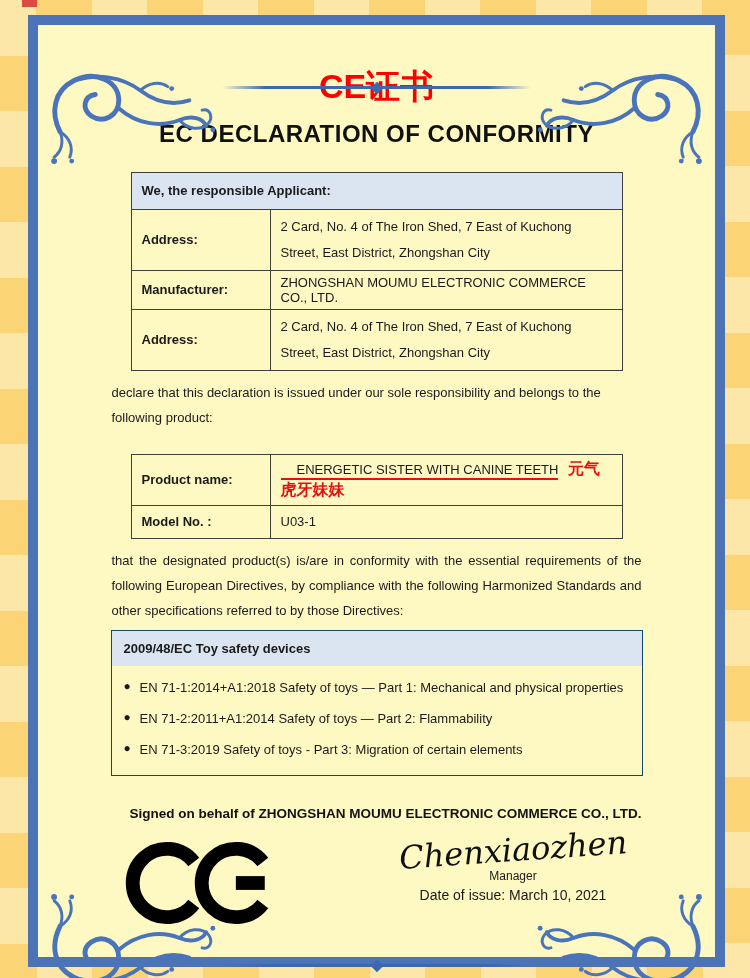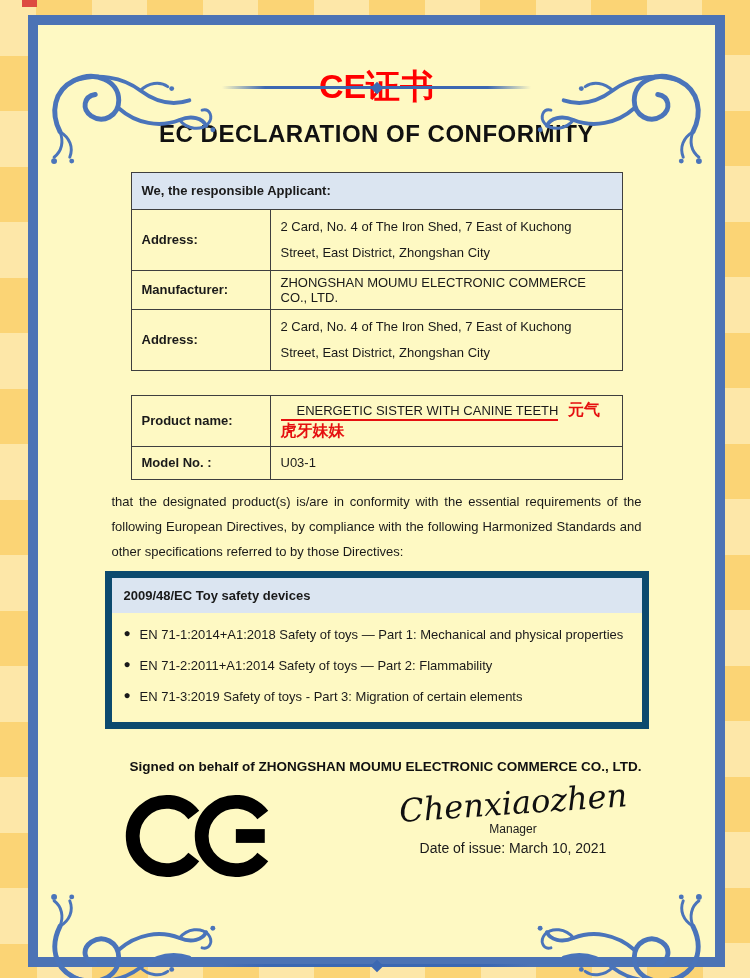--- a/index.html
+++ b/index.html
@@ -38,21 +38,21 @@
   .tbl .lbl{width:118px;font-weight:bold;}
   .tbl .hdr td{background:#dbe5f1;font-weight:bold;height:28px;}
   .r-sm td{height:27px;}
   .r-lg td{height:48px;line-height:26px;}
   .t2 td{height:24px;}
   .para{width:530px;margin:9px auto 0;font-size:13px;color:#1a1a1a;line-height:25px;}
   .just{text-align:justify;}
   .u-red{display:inline-block;border-bottom:2px solid #e51010;padding-bottom:1px;padding-left:16px;}
   .cn-red{color:#e51010;font-weight:bold;font-size:16px;margin-left:6px;}
   
-  .dirbox{width:530px;margin:7px auto 8px;border:7px solid #0c4a6e;color:#1a1a1a;}
+  .dirbox{width:530px;margin:7px auto 8px;border:1px solid #0c4a6e;color:#1a1a1a;}
   .dirbox .boxhdr{background:#dbe5f1;font-weight:bold;font-size:13px;padding:10px 12px;}
   .dirbox ul{list-style:none;margin:6px 0 10px;padding:0 12px;}
   .dirbox li{font-size:13px;padding:8px 0;position:relative;padding-left:16px;}
   .dirbox li::before{content:"\25CF";position:absolute;left:0;top:7px;font-size:12px;}
   
   .signed{width:530px;margin:30px auto 0;font-size:13.5px;font-weight:bold;color:#111;text-align:right;}
   .footer{display:flex;justify-content:space-between;align-items:flex-start;margin:8px 72px 0 85px;}
   .ce-logo{width:160px;height:92px;margin-top:8px;}
   .sig-col{width:260px;text-align:center;color:#1a1a1a;}
   .signature{font-family:"DejaVu Serif",serif;font-style:italic;font-size:32px;color:#101010;
@@ -155,20 +155,21 @@
         <td class="lbl">Manufacturer:</td>
         <td>ZHONGSHAN MOUMU ELECTRONIC COMMERCE CO., LTD.</td>
       </tr>
       <tr class="r-lg">
         <td class="lbl">Address:</td>
         <td>2 Card, No. 4 of The Iron Shed, 7 East of Kuchong Street, East District, Zhongshan City</td>
       </tr>
     </tbody>
       </table>
 
+    <div class="para">declare that this declaration is issued under our sole responsibility and belongs to the following product:</div>
 
     <table class="tbl t2">
       <tbody>
           <tr>
         <td class="lbl">Product name:</td>
         <td>
           <span class="u-red">ENERGETIC SISTER WITH CANINE TEETH</span>
           <span class="cn-red">元气虎牙妹妹</span>
         </td>
       </tr>

